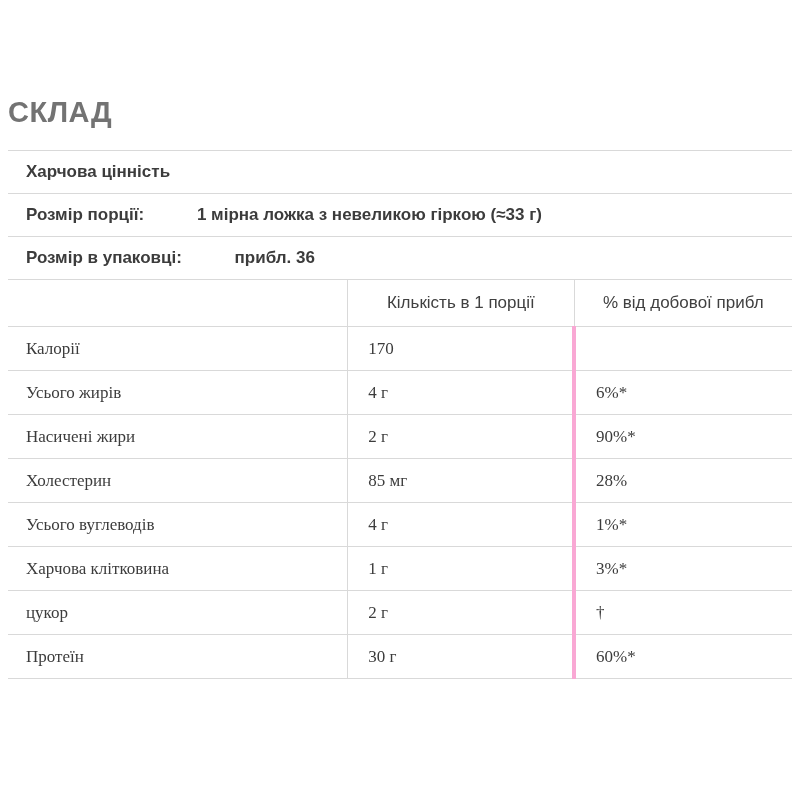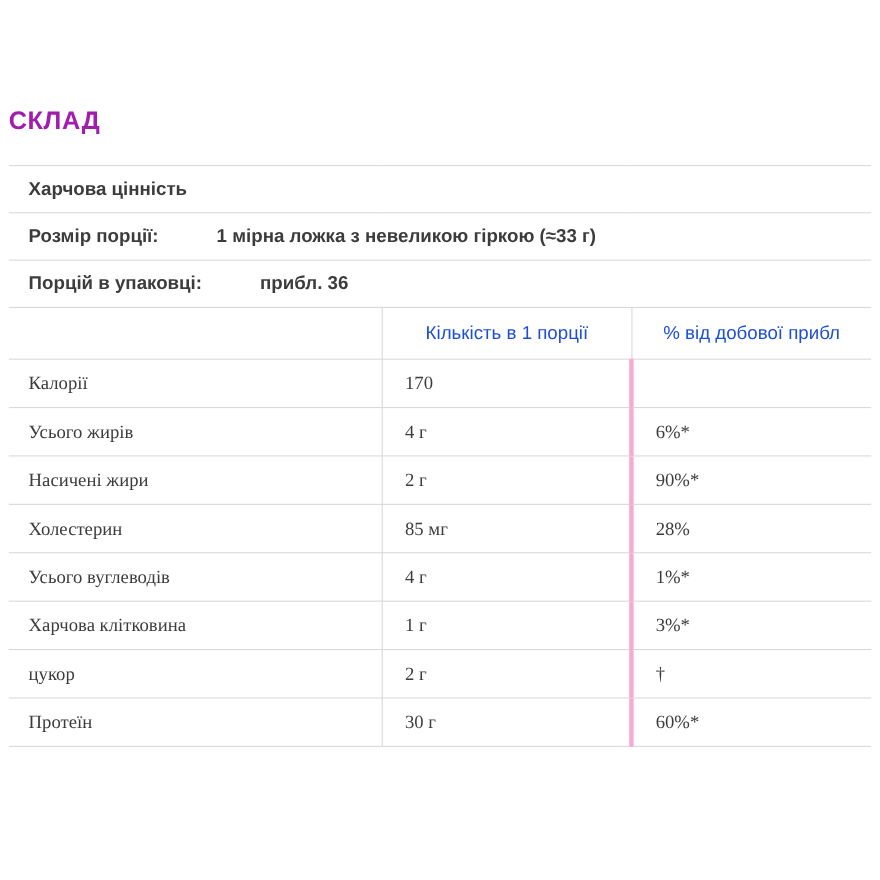--- a/index.html
+++ b/index.html
@@ -18,23 +18,23 @@
     box-sizing: border-box;
     padding: 0;
     position: relative;
     background: #ffffff;
   }
 
   .section-title {
     position: absolute;
     left: 8px;
     top: 98px;
-    font-size: 23px;
-    font-weight: bold;
-    color: #a21caf;
+    font-size: 29px;
+    font-weight: bold;
+    color: #737373;
     letter-spacing: 0.5px;
     line-height: 1;
   }
 
   .nutrition-table {
     position: absolute;
     left: 8px;
     top: 150px;
     width: 784px;
     border-collapse: collapse;
@@ -66,21 +66,21 @@
 
   .val {
     font-weight: bold;
     margin-left: 48px;
   }
 
   .col-head-row td {
     height: 46px;
     text-align: center;
     font-weight: normal;
-    color: #1d4ed8;
+    color: #404040;
   }
 
   .col-name {
     width: 340px;
     border-right: 1px solid #d9d9d9;
   }
 
   .col-amount {
     width: 226px;
     border-right: 1px solid #d9d9d9;
@@ -129,21 +129,21 @@
 
       <tr class="row-serving">
         <td colspan="3">
           <span class="lbl">Розмір порції:</span>
           <span class="val">1 мірна ложка з невеликою гіркою (≈33 г)</span>
         </td>
       </tr>
 
       <tr class="row-servings">
         <td colspan="3">
-          <span class="lbl">Порцій в упаковці:</span>
+          <span class="lbl">Розмір в упаковці:</span>
           <span class="val">прибл. 36</span>
         </td>
       </tr>
 
       <tr class="col-head-row">
         <td class="col-name"></td>
         <td class="col-amount">Кількість в 1 порції</td>
         <td class="col-dv">% від добової прибл</td>
       </tr>
 

